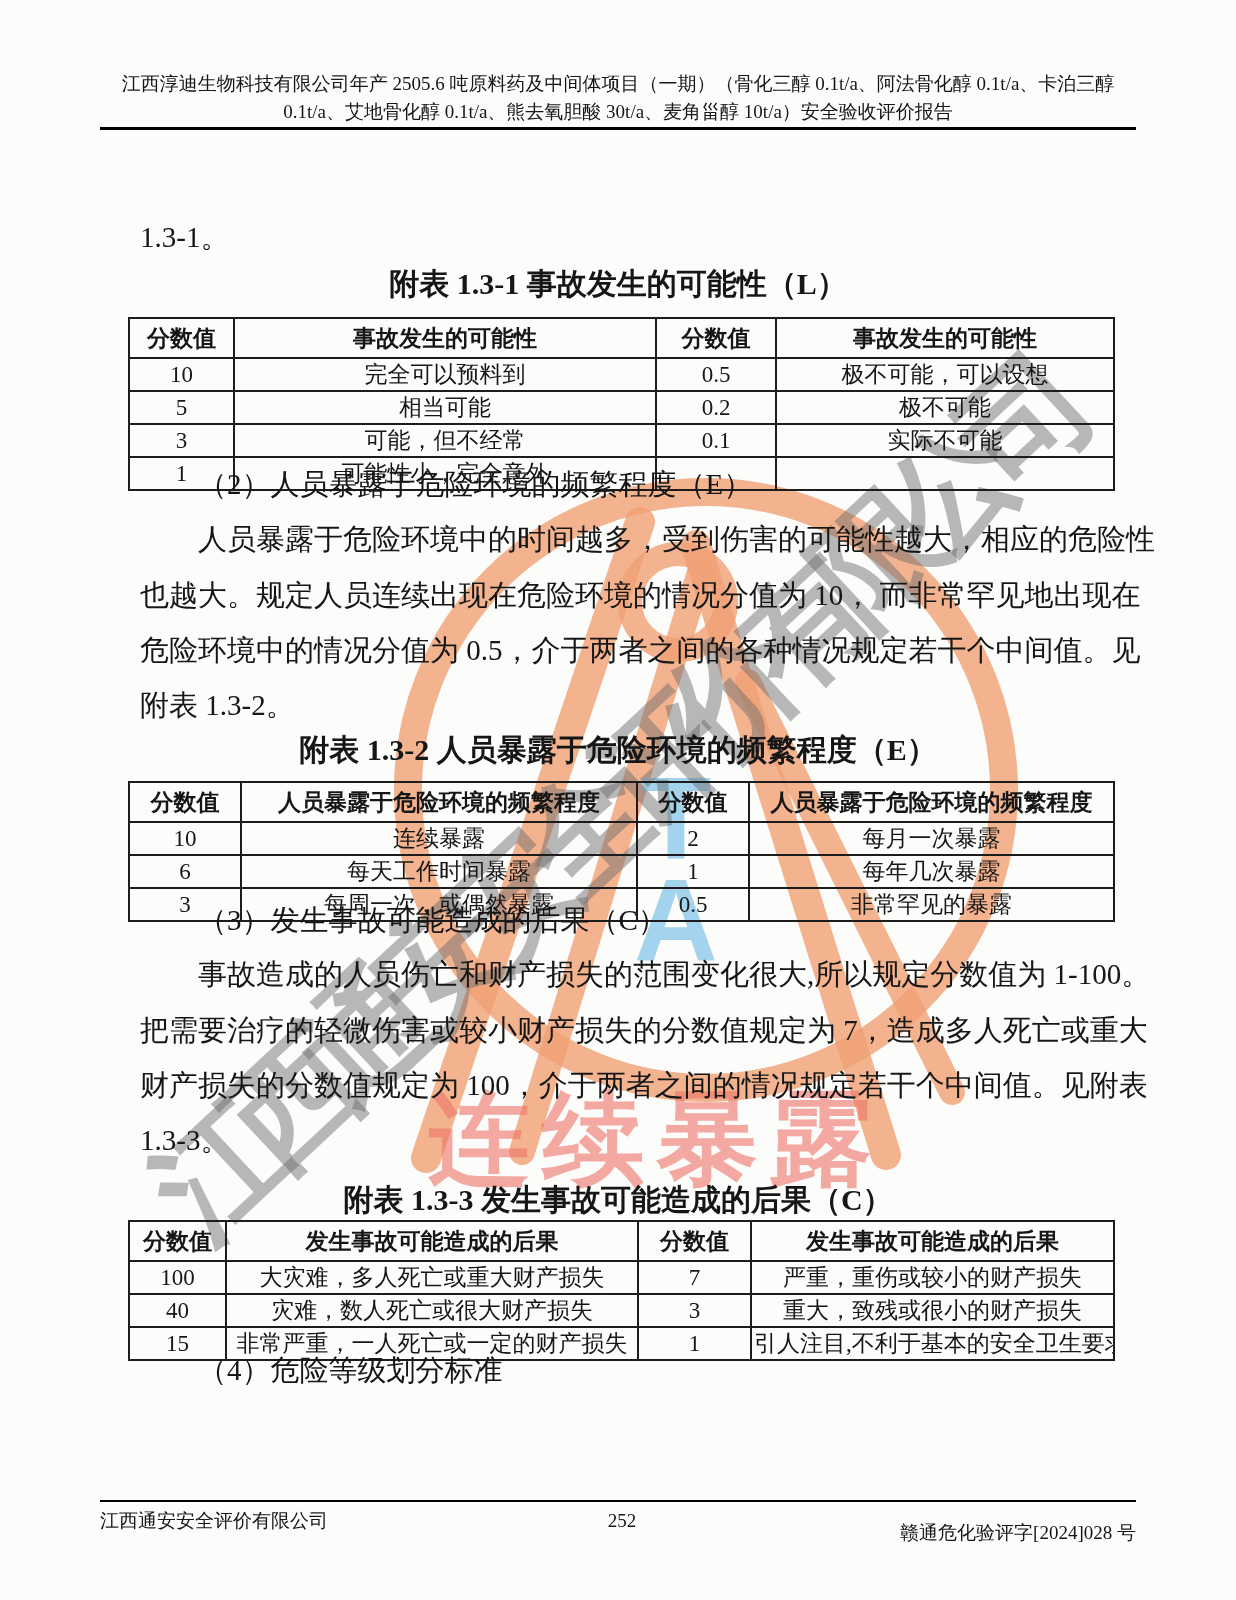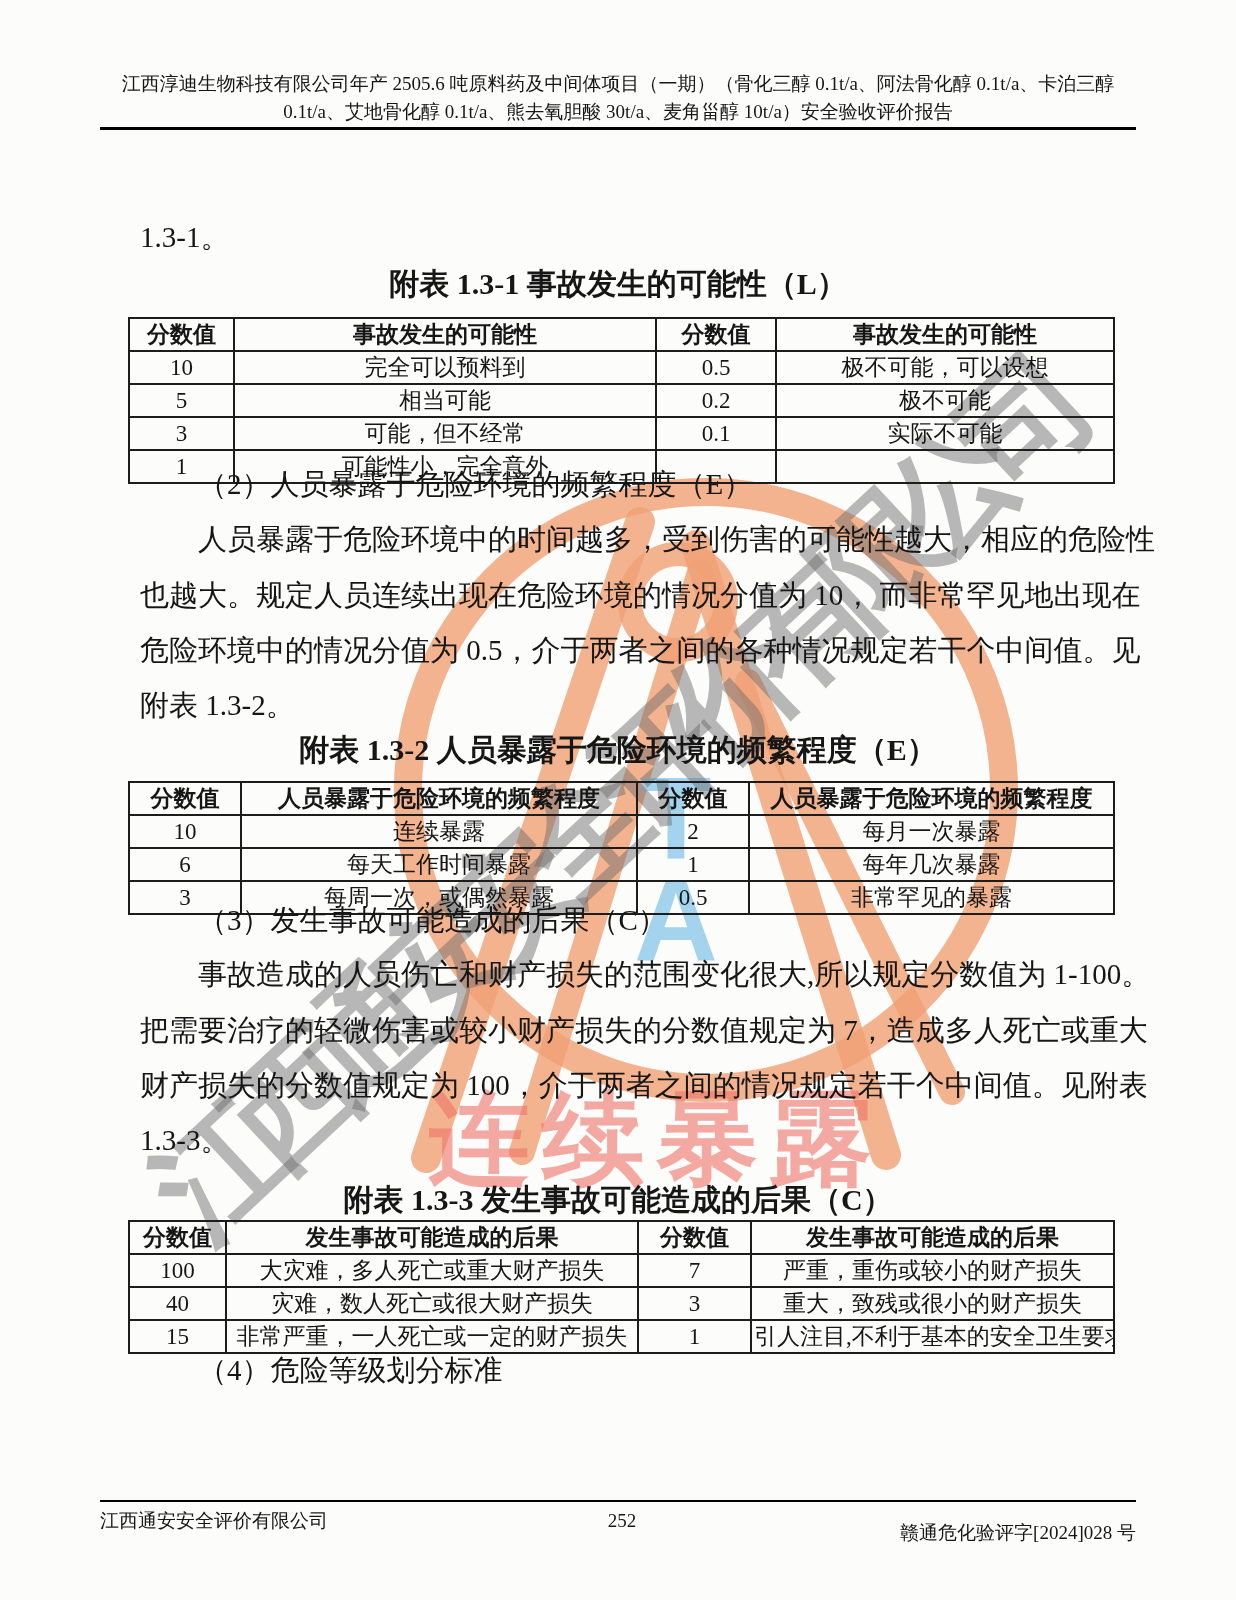--- a/index.html
+++ b/index.html
@@ -58,21 +58,21 @@
     position:absolute;left:128px;
     border-collapse:collapse;table-layout:fixed;
     font-size:23px;
   }
   table.tbl th,table.tbl td{
     border:2px solid #1c1c1c;
     text-align:center;vertical-align:middle;
     padding:0 2px;overflow:hidden;white-space:nowrap;
   }
   table.tbl th{font-weight:bold;}
-  tr.hrow{height:33px;}
+  tr.hrow{height:40px;}
   tr.drow{height:27px;}
   table.t3 tr.drow{height:30px;}
   .footer-rule{left:100px;top:1500px;width:1036px;height:2px;background:#000;}
   .footer{left:100px;top:1508px;width:1036px;font-size:19px;line-height:26px;}
   .footer .f-left{position:absolute;left:0;top:0;}
   .footer .f-center{position:absolute;left:4px;top:0;width:100%;text-align:center;}
   .footer .f-right{position:absolute;right:0;top:12px;}
 </style>
 </head>
 <body>

